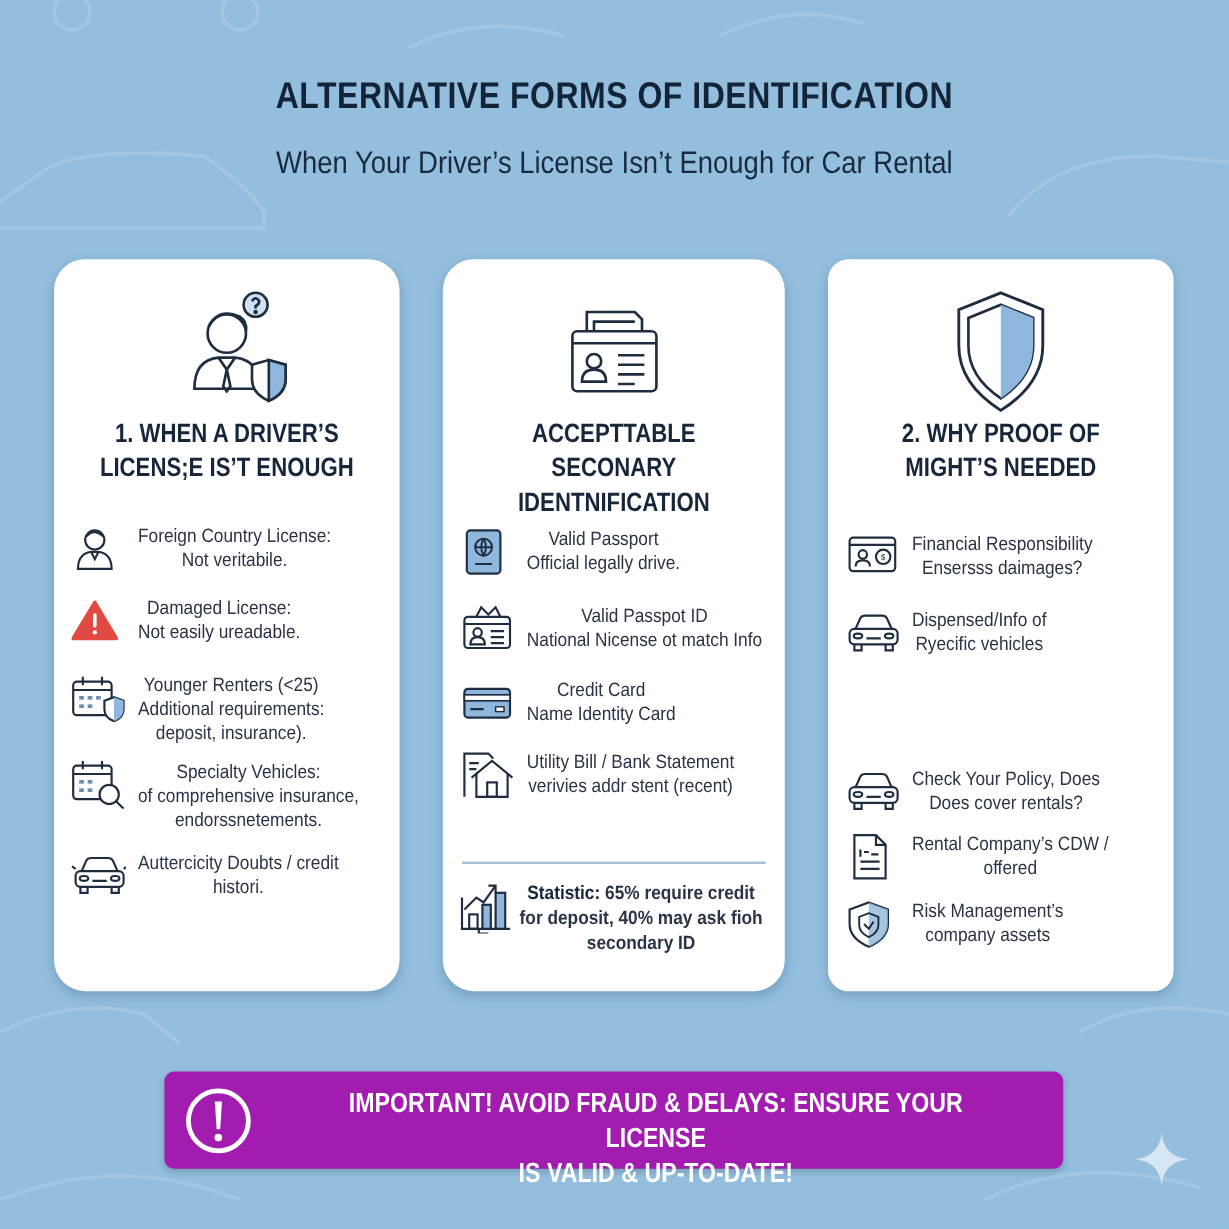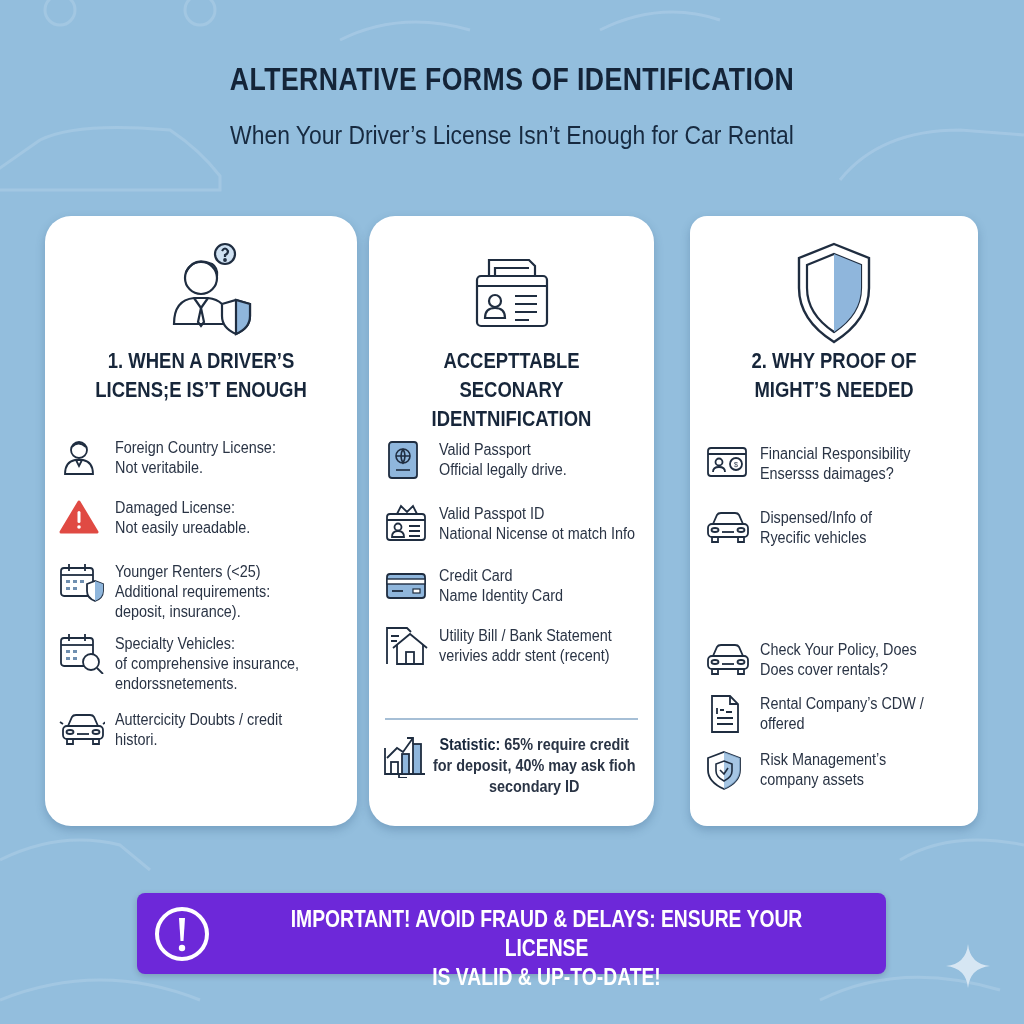--- a/index.html
+++ b/index.html
@@ -20,42 +20,42 @@
   .subtitle {
     position: absolute; top: 120px; left: 0; width: 1024px; text-align: center;
     font-size: 26px; color: #172a40;
     transform: scaleX(0.88); transform-origin: center;
   }
   .card {
     position: absolute; top: 216px; height: 610px;
     background: #ffffff; border-radius: 26px;
     box-shadow: 0 4px 10px rgba(40,80,120,0.28);
   }
-  .card.c1 { left: 45px; width: 312px; }
+  .card.c1 { left: 45px; width: 288px; }
   .card.c2 { left: 369px; width: 285px; }
   .card.c3 { left: 690px; width: 288px; border-radius: 17px; }
   .card-icon { position: absolute; top: 22px; left: 50%; transform: translateX(-50%); width: 110px; height: 110px; }
   .card-title {
     position: absolute; top: 130px; left: 0; width: 100%; text-align: center;
     font-weight: 700; font-size: 22px; line-height: 29px; color: #17263a;
     transform: scaleX(0.84); transform-origin: center;
   }
   .card-title span { display: block; }
-  .item { position: absolute; left: 14px; right: 8px; display: flex; align-items: flex-start; }
+  .item { position: absolute; left: 14px; right: 8px; display: flex; align-items: flex-start; text-align: center; }
   .item .ic { width: 46px; height: 40px; flex: none; margin-right: 10px; }
   .item .txt { font-size: 16px; line-height: 20px; color: #2a3445; transform: scaleX(0.9); transform-origin: left; white-space: nowrap; }
   .item .txt span { display: block; }
   .divider { position: absolute; left: 16px; right: 16px; top: 502px; height: 2px; background: #a6bfd6; }
   .stat { position: absolute; left: 12px; right: 10px; top: 518px; display: flex; font-weight: bold; }
   .stat .ic { width: 46px; height: 44px; flex: none; margin-right: 6px; }
   .stat .txt { font-size: 16px; line-height: 21px; color: #2a3445; text-align: center; transform: scaleX(0.9); transform-origin: left; white-space: nowrap; }
   .stat .txt b { color: #17263a; }
   .banner {
     position: absolute; left: 137px; top: 893px; width: 749px; height: 81px;
-    background: #6d28d9; border-radius: 8px;
+    background: #a21caf; border-radius: 8px;
     box-shadow: 0 2px 6px rgba(0,0,0,0.18);
   }
   .banner .bic { position: absolute; left: 16px; top: 12px; width: 58px; height: 58px; }
   .banner .btxt {
     position: absolute; left: 80px; right: 10px; top: 12px; text-align: center;
     color: #fff; font-weight: 700; font-size: 23px; line-height: 29px;
     transform: scaleX(0.84); transform-origin: center;
   }
   .banner .btxt span { display: block; }
   .sparkle { position: absolute; left: 944px; top: 942px; width: 48px; height: 48px; }

